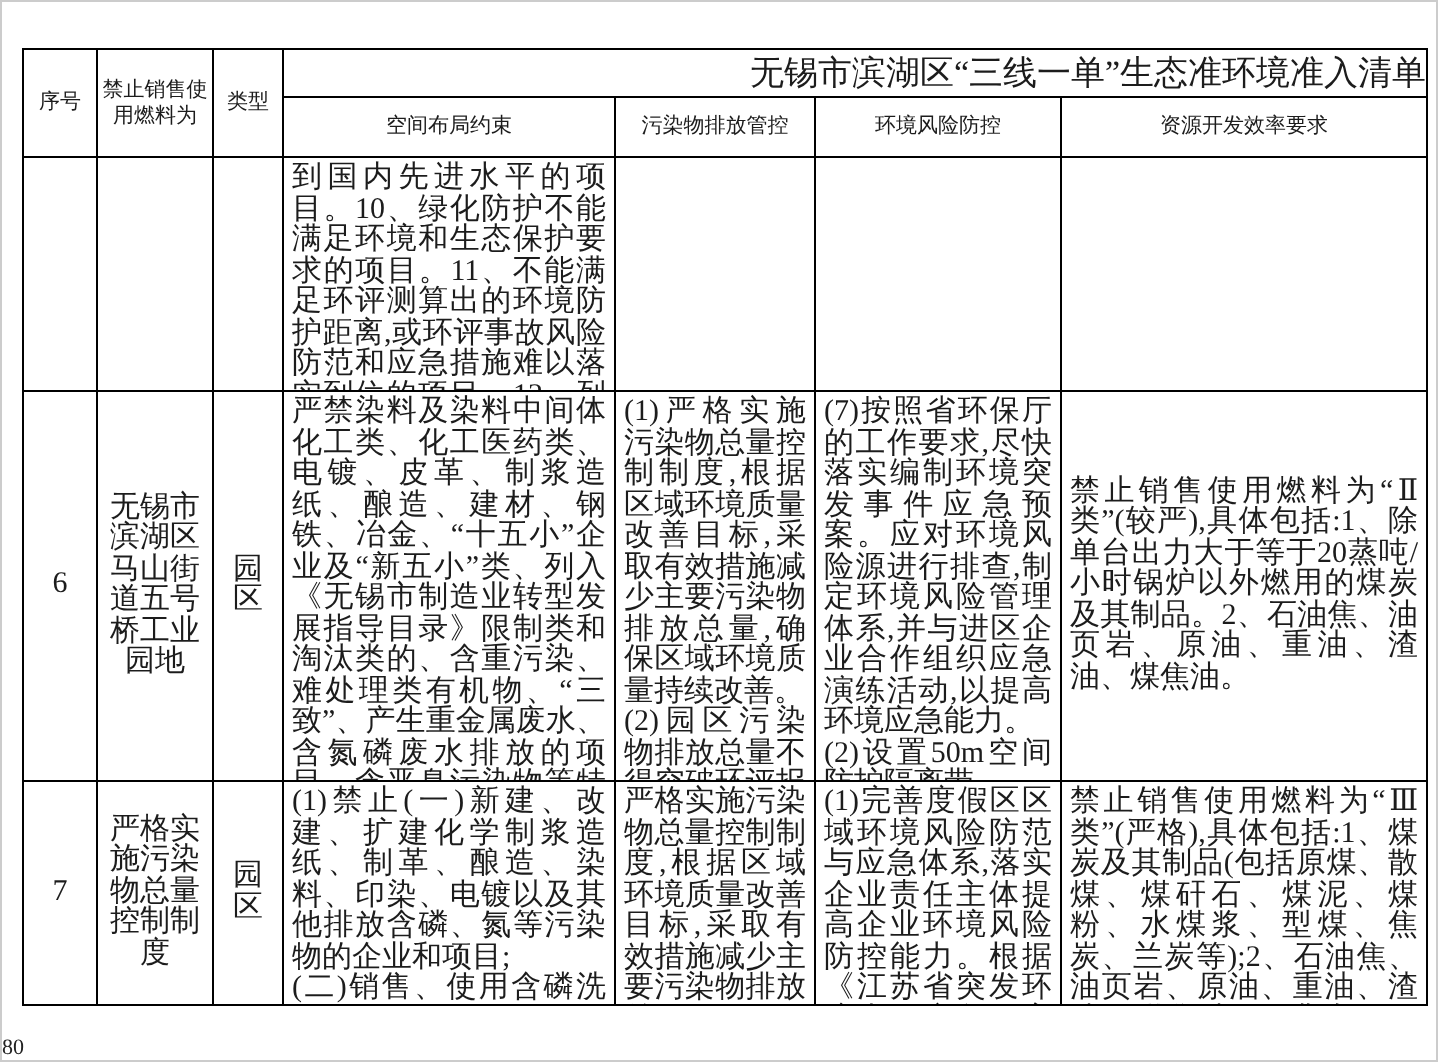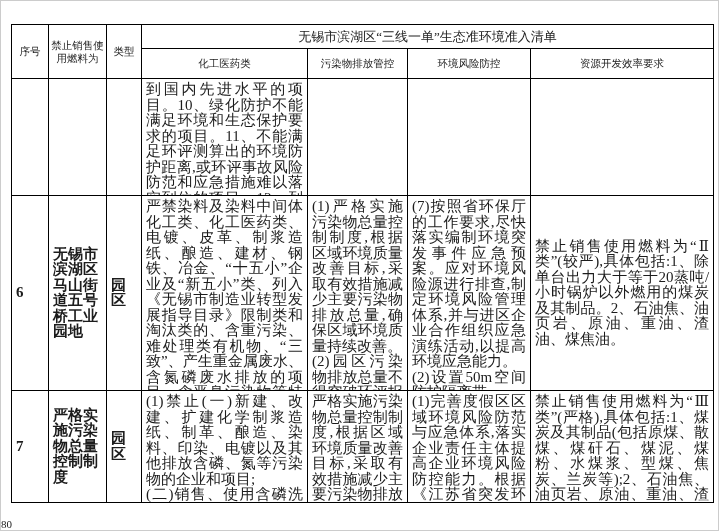--- a/index.html
+++ b/index.html
@@ -27,33 +27,33 @@
     box-sizing:border-box;
   }
   thead th{
     font-weight:bold;
     font-size:10.5px;
     text-align:center;
     vertical-align:middle;
     line-height:13px;
     padding:1px 2px;
   }
-  th.title-cell{font-size:13px;height:24px;}
+  th.title-cell{font-size:17px;height:24px;text-align:right;}
   tr.subhead th{height:30px;}
   tbody td{border-top:1.5px solid #000;}
   .cb{
     font-size:15px;
     line-height:15.5px;
     padding:3px 4px;
     overflow:hidden;
     text-align:justify;
     white-space:pre-wrap;
     word-break:break-all;
   }
-  .center{text-align:left;white-space:normal;font-weight:bold;}
+  .center{text-align:center;white-space:normal;}
   tr.r5{height:114px;}
   tr.r6{height:192px;}
   tr.r7{height:111px;}
   tr.r5 td{vertical-align:top;}
   tr.r5 .cb{max-height:110px;}
   tr.r6 td{vertical-align:middle;}
   tr.r6 .cb{max-height:188px;}
   tr.r7 td.txt{vertical-align:top;}
   tr.r7 td.mid{vertical-align:middle;}
   tr.r7 .cb{max-height:105px;}
@@ -77,21 +77,21 @@
         <col style="width:183px">
     </colgroup>
     <thead>
       <tr>
         <th rowspan="2">序号</th>
         <th rowspan="2">禁止销售使用燃料为</th>
         <th rowspan="2">类型</th>
         <th colspan="4" class="title-cell">无锡市滨湖区“三线一单”生态准环境准入清单</th>
       </tr>
       <tr class="subhead">
-        <th>化工医药类</th>
+        <th>空间布局约束</th>
         <th>污染物排放管控</th>
         <th>环境风险防控</th>
         <th>资源开发效率要求</th>
       </tr>
     </thead>
     <tbody>
       <tr class="r5">
         <td>
             <div class="cb center"></div>
           </td>

